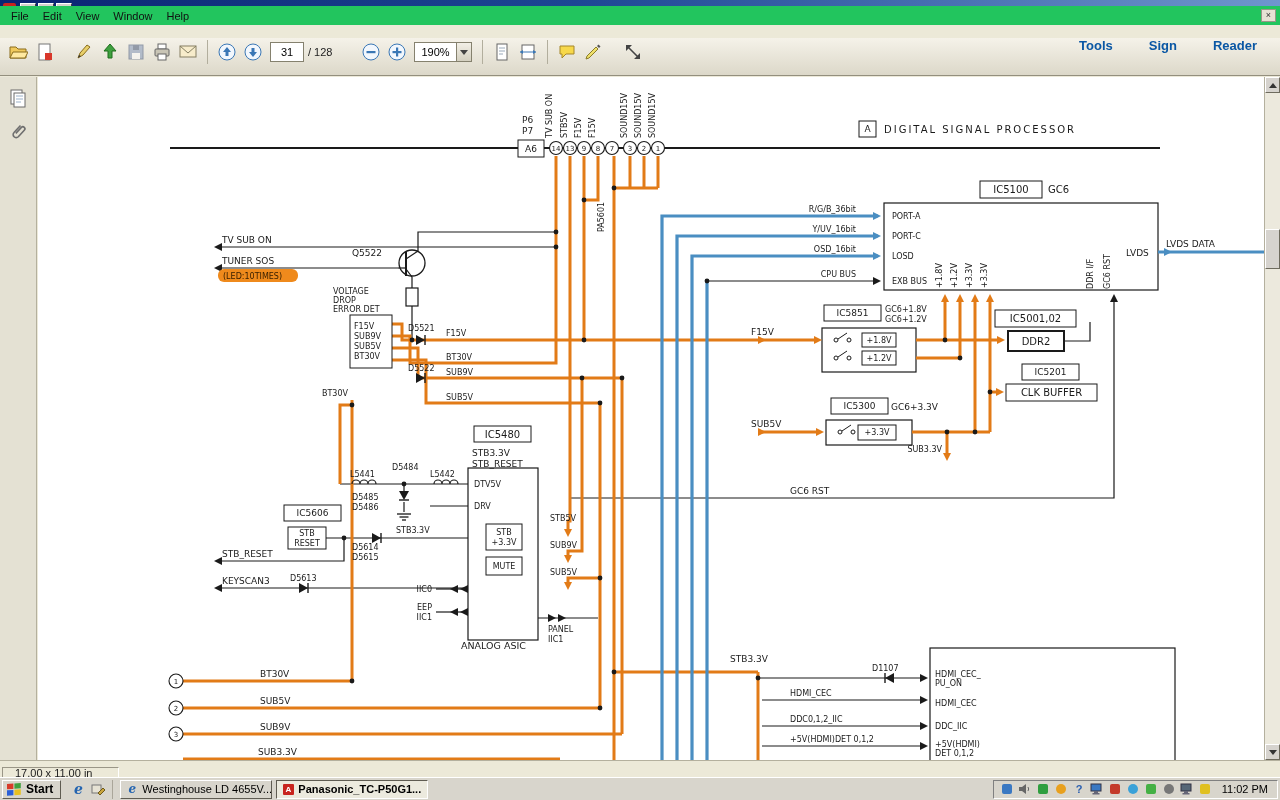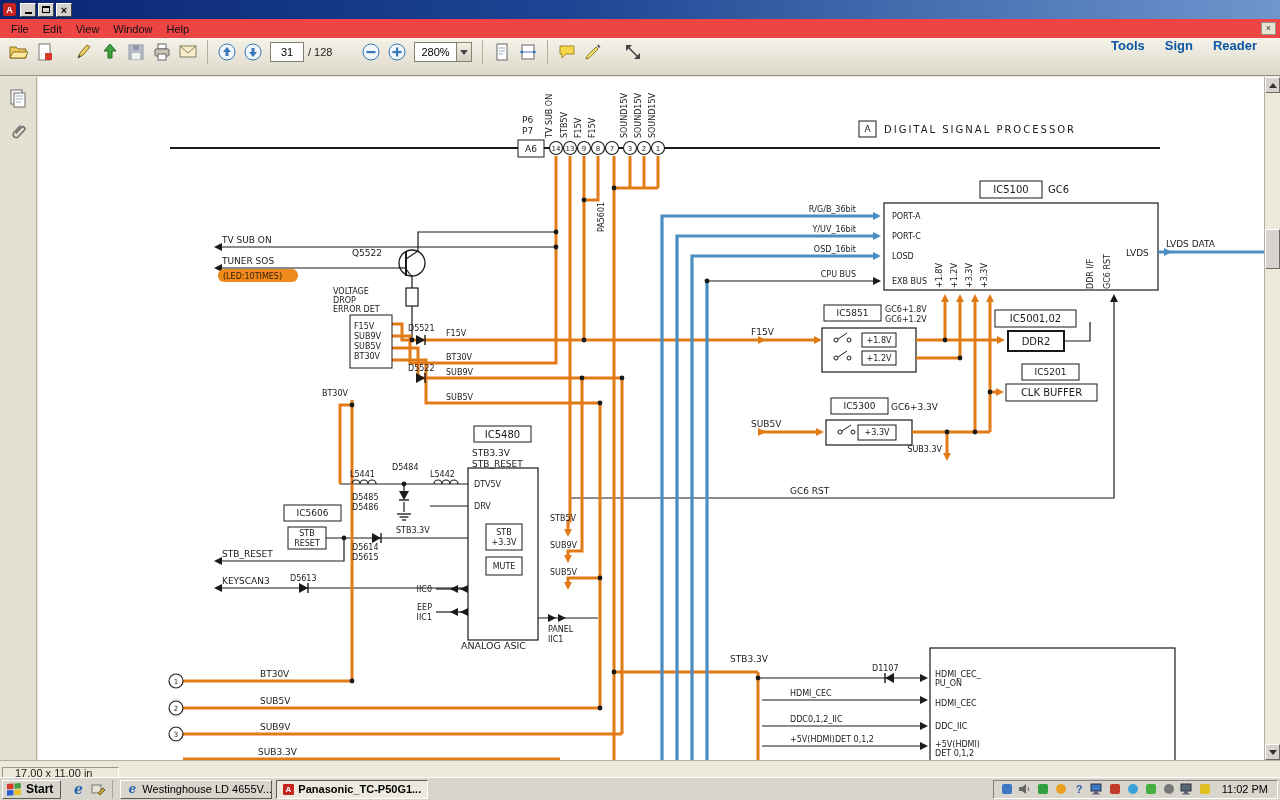--- a/index.html
+++ b/index.html
@@ -9,36 +9,36 @@
 
 .titlebar{position:absolute;left:0;top:0;width:100%;height:19px;background:linear-gradient(90deg,#0a2472 0%,#1d4694 45%,#6f96cd 100%);display:flex;align-items:center;padding:0 3px;color:#fff}
 .app-ico{width:13px;height:13px;background:#c8241e;border-radius:2px;color:#fff;font-size:9px;font-weight:bold;display:flex;align-items:center;justify-content:center;margin-right:4px;flex:none}
 .wtitle{font-size:11px;font-weight:bold;white-space:nowrap;flex:1;overflow:hidden}
 .winbtns{display:flex;gap:2px;flex:none}
 .wbtn{width:16px;height:14px;background:#d6d3ce;border:1px solid;border-color:#fff #404040 #404040 #fff;display:flex;align-items:center;justify-content:center;color:#000}
 .g-min{width:7px;height:2px;background:#000;margin-top:7px}
 .g-res{width:8px;height:7px;border:1px solid #000;border-top-width:2px}
 .g-x{font-size:11px;line-height:10px;font-weight:bold}
 
-.menubar{position:absolute;left:0;top:19px;width:100%;height:19px;background:#ef4444;display:flex;align-items:center;font-size:11px;padding:0 4px;color:#111}
+.menubar{position:absolute;left:0;top:6px;width:100%;height:19px;background:#22c55e;display:flex;align-items:center;font-size:11px;padding:0 4px;color:#111}
 .menu-item{padding:2px 7px;cursor:default}
 .menu-close{margin-left:auto;width:15px;height:13px;border:1px solid #9a9687;background:#e6e2d4;font-size:9px;line-height:11px;text-align:center;color:#333}
 
 .toolbar{position:absolute;left:0;top:38px;width:100%;height:38px;background:linear-gradient(#f5f2e9,#dcd8c9);border-bottom:1px solid #938f7e;display:flex;align-items:flex-start;padding:0 5px}
 .tb-items{display:flex;align-items:center}
 .tb-btn{width:26px;height:28px;display:flex;align-items:center;justify-content:center;border:1px solid transparent;background:transparent;border-radius:2px}
 .tb-sep{width:1px;height:24px;background:#b2ae9d;margin:0 6px}
 .tb-gap{width:14px}
 .page-input{width:34px;height:20px;border:1px solid #85816e;background:#fff;font-size:11px;text-align:center;margin:0 4px;font-family:"Liberation Sans",sans-serif}
 .page-total{font-size:11px;color:#222;margin-right:12px;white-space:nowrap}
 .zoom-box{display:flex;align-items:center;height:20px;border:1px solid #85816e;background:#fff;font-size:11px;margin:0 4px}
 .zoom-val{padding:0 6px;min-width:34px}
 .zoom-drop{width:15px;height:18px;background:linear-gradient(#f2efe6,#d4d0c0);border-left:1px solid #85816e;display:flex;align-items:center;justify-content:center}
 .caret{width:0;height:0;border:4px solid transparent;border-top:5px solid #444;margin-top:4px}
-.tb-right{margin-left:auto;display:flex;gap:20px;padding-right:18px;font-size:13px;color:#0a57a4;font-weight:bold}
+.tb-right{margin-left:auto;display:flex;gap:36px;padding-right:18px;font-size:13px;color:#0a57a4;font-weight:bold}
 .tb-right span{cursor:default}
 
 .sidebar{position:absolute;left:0;top:77px;width:37px;height:683px;background:#e4e1d3;border-right:1px solid #b4b09e;display:flex;flex-direction:column;align-items:center;padding-top:7px;gap:7px}
 .sb-btn{width:27px;height:27px;display:flex;align-items:center;justify-content:center;border:1px solid transparent}
 
 .docarea{position:absolute;left:38px;top:77px;width:1226px;height:683px;background:#fff;overflow:hidden}
 #schematic{display:block}
 #schematic text{font-family:"DejaVu Sans",sans-serif}
 
 .vscroll{position:absolute;right:0;top:77px;width:16px;height:683px;background:#ece9dd;border-left:1px solid #b4b09e}
@@ -166,21 +166,21 @@
           </svg>
         </button>
         <button class="tb-btn">
           <svg width="20" height="20" viewBox="0 0 20 20">
             <circle cx="10" cy="10" r="8" fill="#f2f7fd" stroke="#3a77b5"></circle>
             <rect x="5.5" y="9" width="9" height="2.2" fill="#3a77b5"></rect>
             <rect x="9" y="5.5" width="2.2" height="9" fill="#3a77b5"></rect>
           </svg>
         </button>
         <div class="zoom-box">
-          <span class="zoom-val">280%</span>
+          <span class="zoom-val">190%</span>
           <div class="zoom-drop">
             <div class="caret"></div>
           </div>
         </div>
         <div class="tb-sep"></div>
         <button class="tb-btn">
           <svg width="20" height="20" viewBox="0 0 20 20">
             <rect x="5" y="2" width="10" height="16" fill="#fff" stroke="#666"></rect>
             <path d="M7 6h6M7 9h6M7 12h4" stroke="#9aaabb" fill="none"></path>
           </svg>

